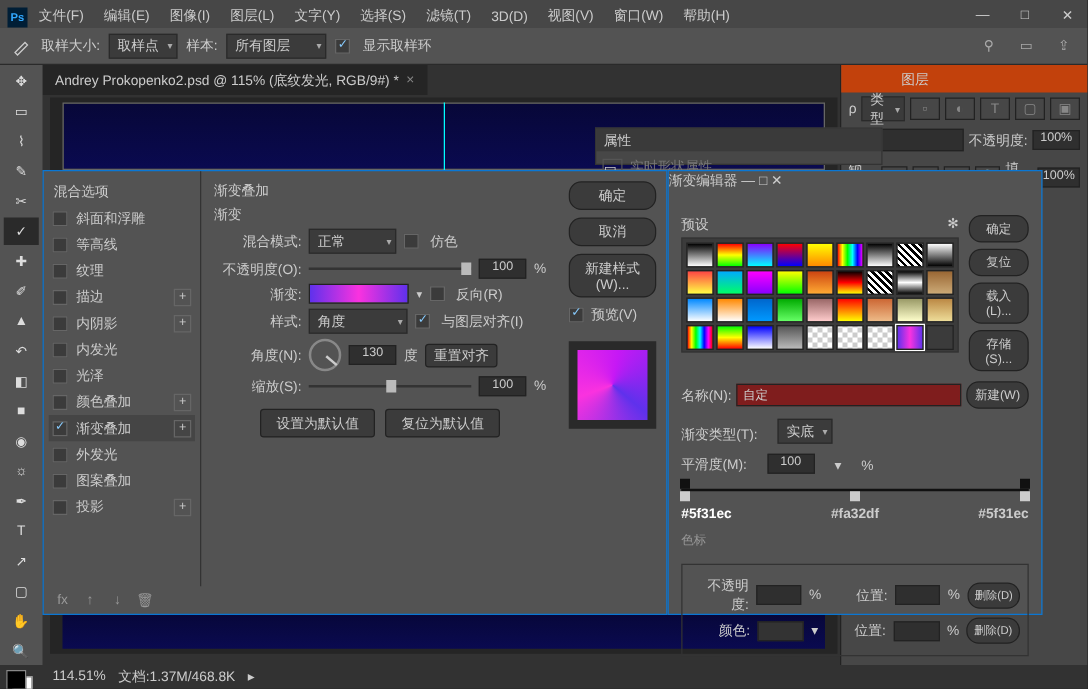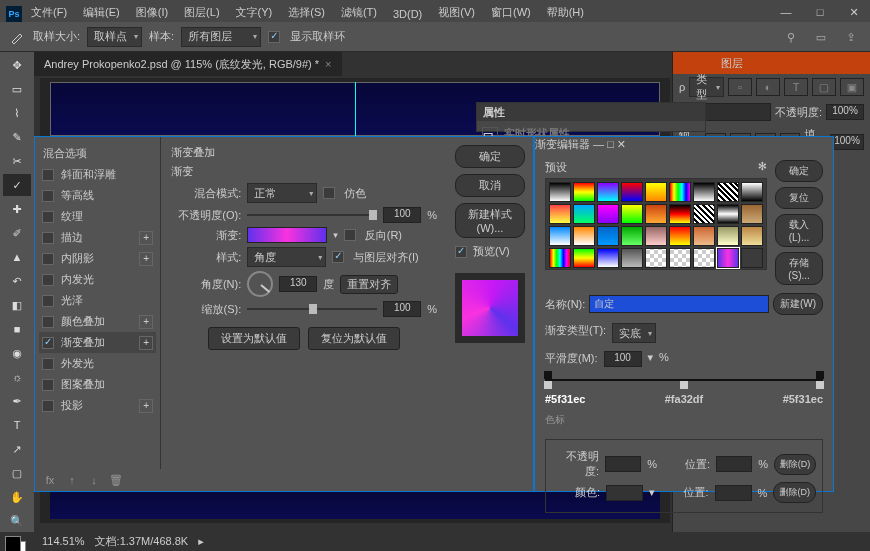--- a/index.html
+++ b/index.html
@@ -58,35 +58,35 @@
 .gradbar { width:80px; height:16px; background:linear-gradient(90deg,#5f31ec,#fa32df,#5f31ec); border:1px solid #222; }
 .dial { width:26px; height:26px; border:2px solid #888; border-radius:50%; position:relative; }
 .dial::after { content:""; position:absolute; width:2px; height:11px; background:#ccc; left:11px; top:1px; transform-origin:bottom; transform:rotate(130deg); }
 .slider { width:130px; height:12px; position:relative; }
 .slider .track { position:absolute; top:5px; left:0; right:0; height:2px; background:#333; }
 .slider .knob { position:absolute; width:8px; height:10px; background:#bbb; top:1px; }
 .btnrow { display:flex; gap:8px; margin-top:10px; justify-content:center; }
 .btn { background:#3b3b3b; border:1px solid #222; border-radius:10px; padding:3px 12px; min-width:70px; text-align:center; }
 .dlg-right { width:100px; padding:8px; display:flex; flex-direction:column; gap:6px; }
 
-.prop-dlg { position:absolute; left:476px; top:102px; width:230px; height:30px; background:#474747; border:1px solid #333;font-weight:bold; }
+.prop-dlg { position:absolute; left:476px; top:102px; width:230px; height:30px; background:#474747; border:1px solid #333; }
 .prop-dlg .tt { height:18px; background:#3a3a3a; display:flex; align-items:center; padding-left:6px; }
 .prop-dlg .body { padding:5px; display:flex; align-items:center; gap:6px; }
 
 .grad-dlg { position:absolute; left:534px; top:136px; width:300px; height:356px; background:#535353; border:1px solid #0a77d4; }
-.gd-body { padding:8px 10px; display:flex; gap:8px; flex-direction:column; height:calc(100% - 22px); }
+.gd-body { padding:8px 10px; display:flex; gap:8px; flex-direction:column; height:calc(100% - 22px);margin-top:12px; }
 .gd-top { display:flex; gap:8px; }
 .presets { flex:1; }
 .preset-grid { display:grid; grid-template-columns:repeat(9,22px); grid-auto-rows:20px; gap:2px; border:1px solid #333; padding:3px; background:#3b3b3b; height:92px; overflow:hidden; }
 .preset-grid div { border:1px solid #222; }
 .gd-right { width:62px; display:flex; flex-direction:column; gap:5px; }
 .gd-btn { background:#3b3b3b; border:1px solid #222; border-radius:10px; padding:3px 4px; text-align:center; font-size:10px; }
 .name-row { display:flex; align-items:center; gap:4px; }
-.name-row input { flex:1; background:#1d4ed8; border:1px solid #222; height:18px; padding:0 4px; color:#ccc; font-size:10px; }
-.gd-label-row { display:flex; align-items:flex-start; gap:6px; }
+.name-row input { flex:1; background:#7f1d1d; border:1px solid #222; height:18px; padding:0 4px; color:#ccc; font-size:10px; }
+.gd-label-row { display:flex; align-items:flex-end; gap:16px; }
 .big-grad { height:20px; background:linear-gradient(90deg,#5f31ec 0%,#fa32df 50%,#5f31ec 100%); margin:4px 0; position:relative; border:1px solid #111; }
 .big-grad::before,.big-grad::after { content:""; position:absolute; top:-9px; width:8px; height:8px; background:#111; }
 .big-grad::before { left:-2px; } .big-grad::after { right:-2px; }
 .stop { position:absolute; bottom:-9px; width:8px; height:8px; background:#ccc; }
 .s1{left:-2px;} .s2{left:50%;margin-left:-4px;} .s3{right:-2px;}
 .hex-row { display:flex; justify-content:space-between; font-size:12px; font-weight:bold; color:#fff; }
 .hex-row span:first-child{color:#fff;} 
 .color-sec { border:1px solid #333; padding:6px; margin-top:4px; }
 .color-sec .r { display:flex; align-items:center; gap:6px; margin:3px 0; color:#888; }
 .color-sec .r .l { width:50px; text-align:right; }

